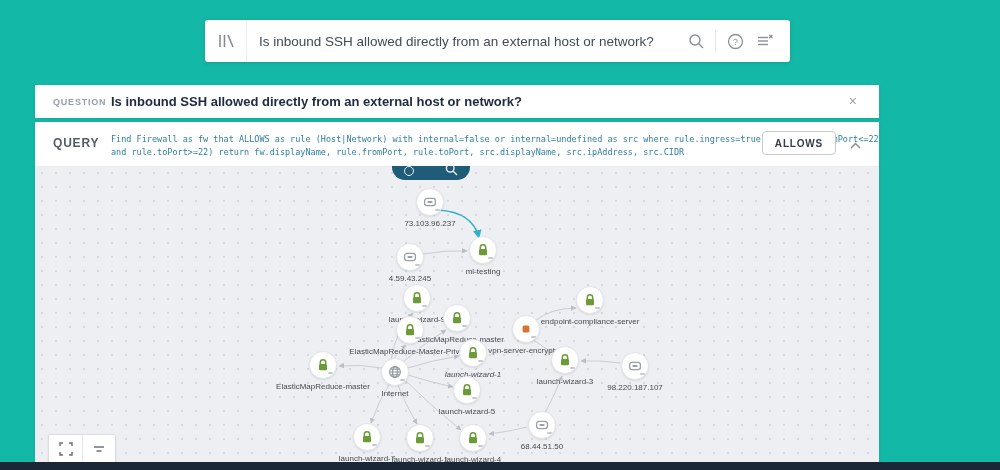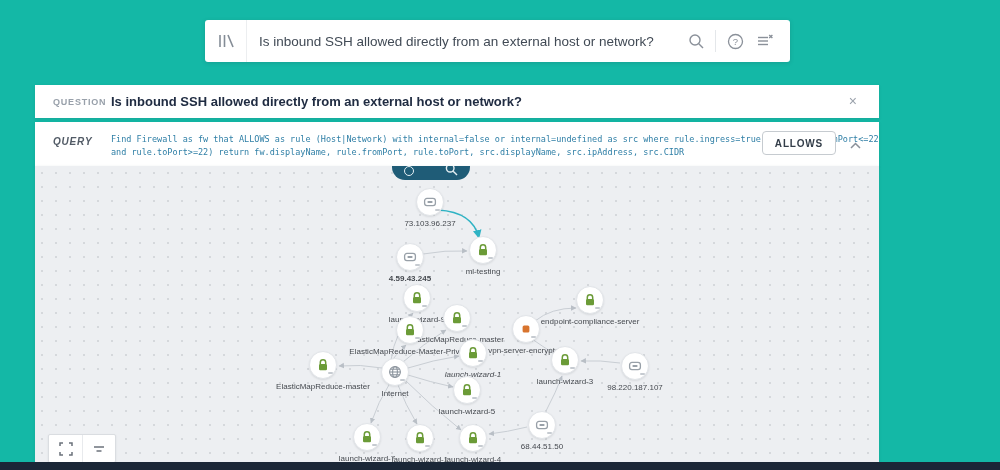--- a/index.html
+++ b/index.html
@@ -21,21 +21,21 @@
   
   .panel { position:absolute; left:10px; width:844px; background:#fff; box-shadow:0 1px 3px rgba(40,50,60,.12);margin-left:25px; }
   .question-panel { top:85px; height:33px; display:flex; align-items:center; }
   .row-label { width:58px; margin-left:18px; flex:0 0 auto; font-size:9px; font-weight:bold;
     letter-spacing:.8px; color:#98a0aa; }
   .question-text { font-size:13px; font-weight:bold; color:#202c42; }
   .close-x { position:absolute; right:22px; top:8px; font-size:14px; color:#9aa1ab; cursor:pointer; line-height:16px; }
 
   
   .query-panel { top:122px; height:44px; display:flex; align-items:flex-start; }
-  .query-panel .row-label { margin-top:14px; color:#525b66; font-size:10px;font-style:italic; }
+  .query-panel .row-label { margin-top:14px; color:#525b66; font-size:12px; }
   .query-code { margin-top:11px; width:806px; font-family:"DejaVu Sans Mono","Liberation Mono",monospace;
     font-size:8.5px; line-height:12.5px; color:#2f7fa6; word-break:break-all; white-space:normal; }
   .graph-btn { position:absolute; right:43px; top:9px; height:24px; padding:0 12px;
     background:#fff; border:1px solid #c6cbd0; border-radius:4px; font-size:10px; font-weight:bold;
     letter-spacing:.8px; color:#333d49; cursor:pointer; font-family:"Liberation Sans",sans-serif; }
   .collapse-chevron { position:absolute; right:18px; top:13px; cursor:pointer; }
 
   
   .graph-panel { top:166px; height:296px; background:#edeff2; overflow:hidden;
     background-image:radial-gradient(#d5d8dc 1px, transparent 1.2px); background-size:14px 14px; }
@@ -170,21 +170,21 @@
         <div class="glabel" style="left: 448px; top: 101px;">ml-testing</div>
         <div class="gnode" style="left: 361px; top: 77px;">
           <span class="gicon">
             <svg viewBox="0 0 16 16">
               <rect x="2.6" y="4.4" width="10.8" height="7.2" rx="2.4" fill="none" stroke="#98a0a8" stroke-width="1.3"></rect>
               <rect x="5.4" y="7" width="5.2" height="2" rx="1" fill="#98a0a8"></rect>
             </svg>
           </span>
           <span class="gbadge"></span>
         </div>
-        <div class="glabel" style="left: 375px; top: 108px; font-weight: bold;">4.59.43.245</div>
+        <div class="glabel" style="left: 375px; top: 108px;">4.59.43.245</div>
         <div class="gnode" style="left: 368px; top: 118px;">
           <span class="gicon">
             <svg viewBox="0 0 16 16">
               <path d="M5.3 7.2V5.5a2.7 2.7 0 0 1 5.4 0v1.7" fill="none" stroke="#6b9b37" stroke-width="1.5"></path>
               <rect x="4" y="7" width="8" height="6.2" rx="1.2" fill="#6b9b37"></rect>
             </svg>
           </span>
           <span class="gbadge"></span>
         </div>
         <div class="glabel" style="left: 382px; top: 149px;">launch-wizard-9</div>

